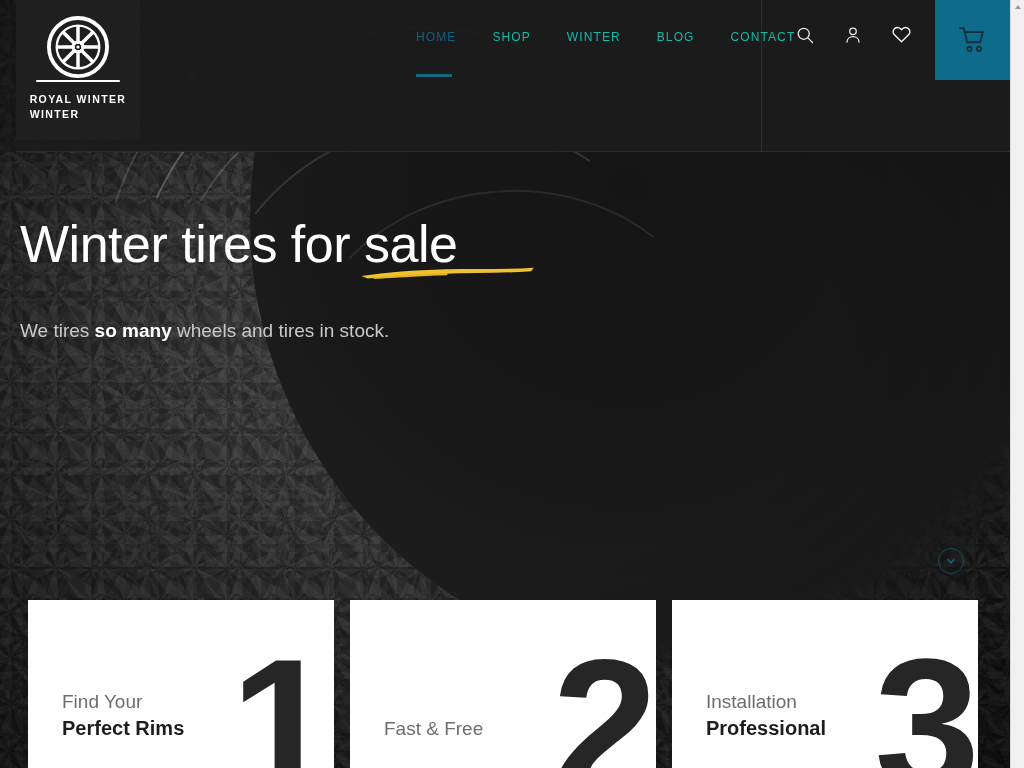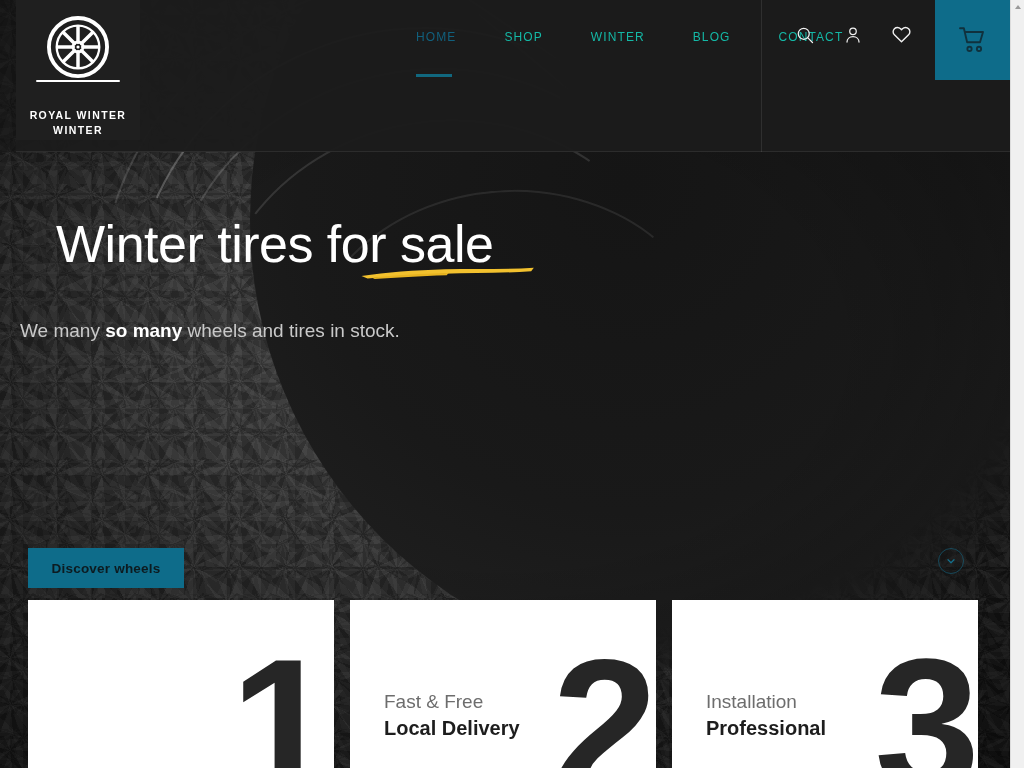--- a/index.html
+++ b/index.html
@@ -141,37 +141,36 @@
     align-items: center;
     justify-content: flex-start;
     padding-top: 16px;
     cursor: pointer;
   }
   .wheel-ico { width: 62px; height: 62px; display:block; }
   .logo-base {
     width: 84px; height: 2px; background: #fff; margin-top: 2px; border-radius: 1px;
   }
   .logo-text {
-    margin-top: 26px;
+    margin-top: 10px;
     color: #fff;
     font-size: 10.5px;
     font-weight: 700;
     letter-spacing: 1.4px;
     line-height: 15px;
-    text-align: center;
     font-family: "Liberation Sans", sans-serif;
   }
 
   
   #nav {
     position: absolute;
     left: 384px; top: 26px;
     display: flex;
     align-items: center;
-    gap: 16px;
+    gap: 4px;
   }
   .nav-item {
     position: relative;
     color: #14b8a6;
     font-size: 12px;
     letter-spacing: 1.1px;
     font-weight: 400;
     padding: 4px 16px 0 16px;
     cursor: pointer;
     white-space: nowrap;
@@ -208,21 +207,20 @@
   }
   #hero-title {
     position: absolute;
     left: 4px; top: 62px;
     color: #fff;
     font-size: 52px;
     font-weight: 300;
     letter-spacing: -0.5px;
     white-space: nowrap;
     font-family: "Liberation Sans", sans-serif;
-    margin-left: 36px;
   }
   .brush {
     position: absolute;
     left: 340px; top: 112px;
     width: 185px; height: 16px;
     pointer-events: none;
   }
   #hero-sub {
     position: absolute;
     left: 4px; top: 168px;
@@ -418,43 +416,45 @@
 
     <section id="hero">
       <h1 id="hero-title">Winter tires for sale</h1>
 
       <svg class="brush" viewBox="0 0 200 18">
         <path d="M2 13.5 C30 9.5, 62 7, 96 6 C128 5, 162 6.5, 196 4.2 L193 8.2 C160 10.5, 126 9.8, 95 11 C63 12.2, 34 14.8, 9 16.2 Z" fill="#f2c12e"></path>
         <path d="M14 15.4 C38 12.6, 70 11, 100 10.2 L98 12.6 C68 13.6, 40 15.4, 17 17 Z" fill="#e8b420"></path>
       </svg>
 
       <p id="hero-sub">
-        <span>We many </span><b>so many</b><span> wheels and tires in stock.</span>
+        <span>We tires </span><b>so many</b><span> wheels and tires in stock.</span>
       </p>
 
-      <button id="hero-cta">Discover wheels</button>
 
       <div id="scroll-indicator">
         <svg width="12" height="12" viewBox="0 0 24 24">
           <path d="M6 9.5 12 15.5 18 9.5" fill="none" stroke="#14708c" stroke-width="2.4" stroke-linecap="round" stroke-linejoin="round"></path>
         </svg>
       </div>
     </section>
 
     <div id="cards">
 
       <div class="card">
         <div class="card-num">1</div>
+        <div class="card-text">
+          <div class="card-top">Find Your</div>
+          <div class="card-bottom">Perfect Rims</div>
+        </div>
       </div>
 
       <div class="card">
         <div class="card-num">2</div>
         <div class="card-text">
           <div class="card-top">Fast &amp; Free</div>
-          <div class="card-bottom">Local Delivery</div>
         </div>
       </div>
 
       <div class="card">
         <div class="card-num">3</div>
         <div class="card-text">
           <div class="card-top">Installation</div>
           <div class="card-bottom">Professional</div>
         </div>
       </div>

